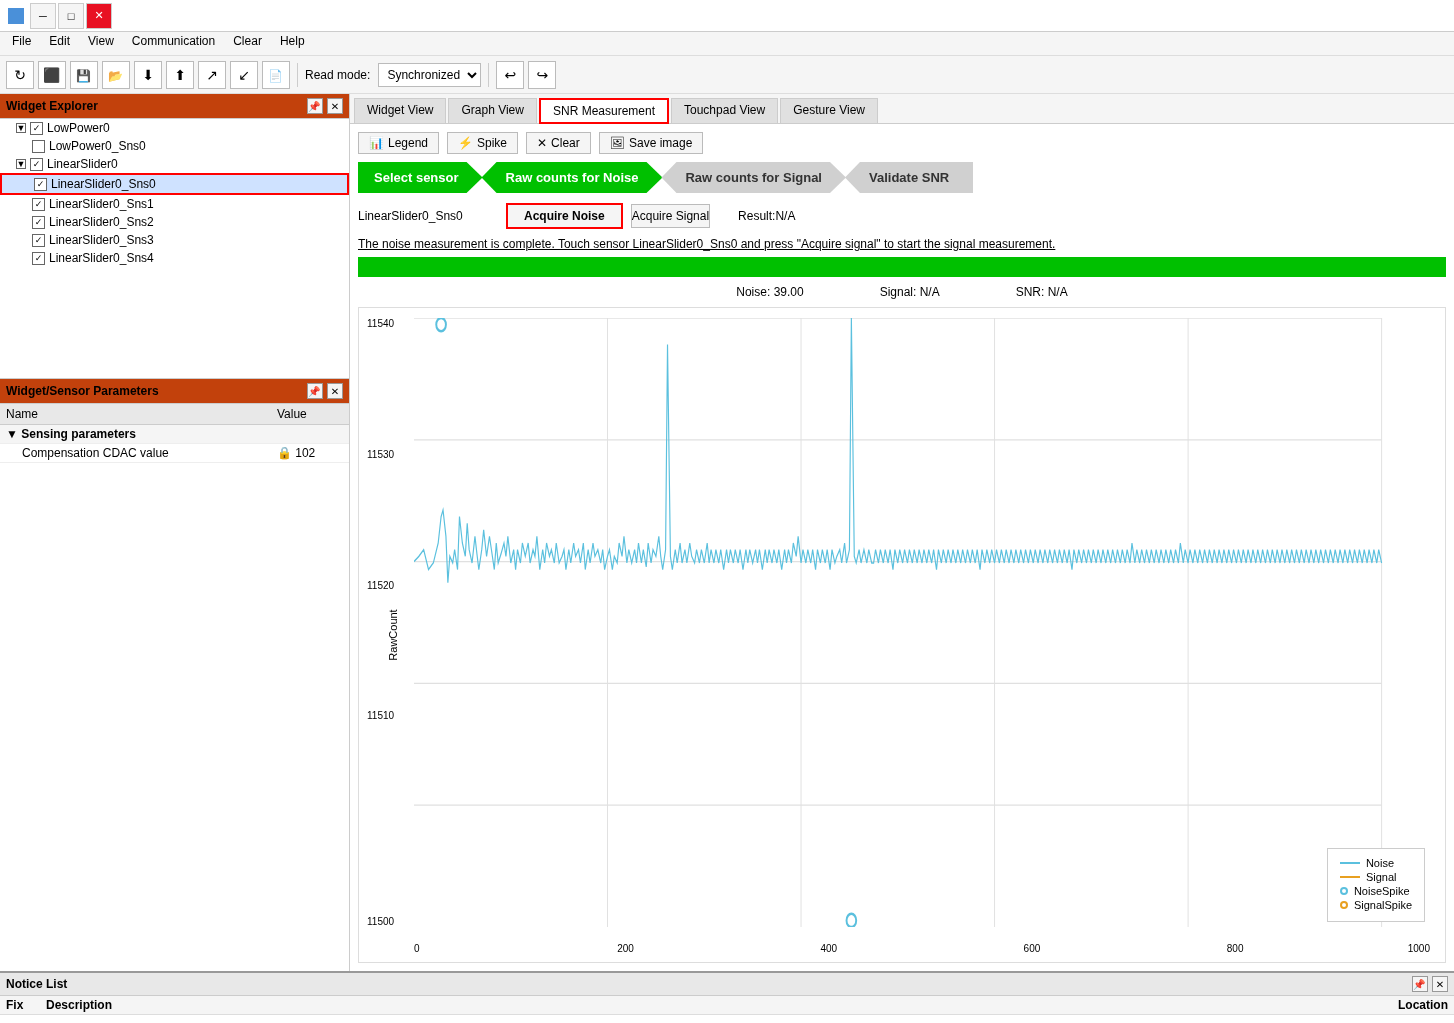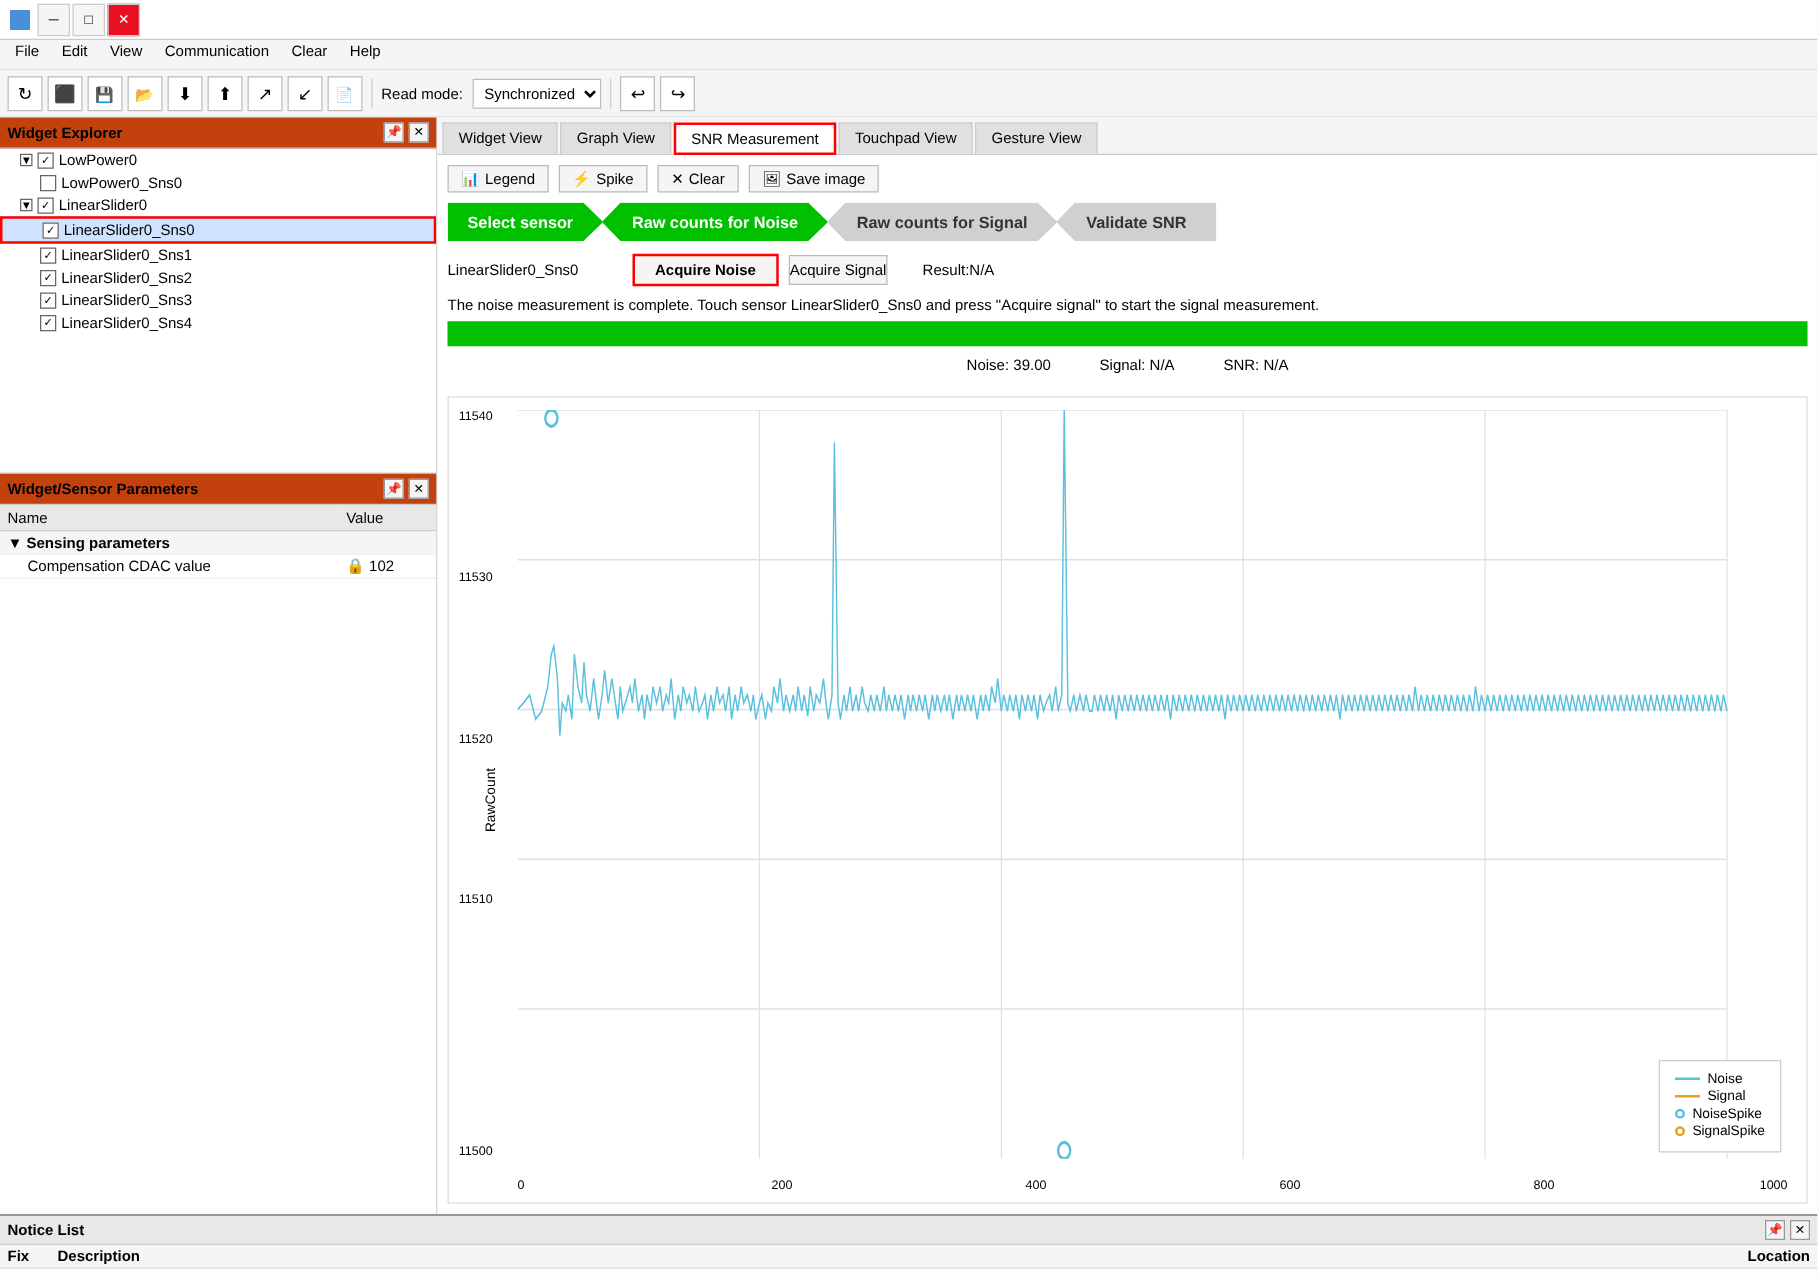--- a/index.html
+++ b/index.html
@@ -74,27 +74,27 @@
     .step-label.first { clip-path: polygon(0 0, calc(100% - 15px) 0, 100% 50%, calc(100% - 15px) 100%, 0 100%); }
     
     
     .sensor-row { display: flex; align-items: center; gap: 8px; margin-bottom: 8px; }
     .sensor-name { font-size: 12px; min-width: 140px; }
     .acquire-btn { padding: 4px 16px; border: 2px solid #ff0000; background: #f5f5f5; cursor: pointer; font-size: 12px; font-weight: bold; }
     .acquire-btn-normal { padding: 4px 0; border: 1px solid #bbb; background: #f5f5f5; cursor: pointer; font-size: 12px; }
     .result-text { font-size: 12px; margin-left: 20px; }
     
     
-    .status-msg { font-size: 12px; margin-bottom: 6px; color: #000; }
+    .status-msg { font-size: 12px; margin-bottom: 6px; color: #000; text-decoration: underline; }
     
     
     .green-bar { height: 20px; background: #00c000; margin-bottom: 8px; width: 100%; }
     
     
-    .metrics-row { display: flex; gap: 39px; margin-bottom: 18px; font-size: 12px; justify-content: center; }
+    .metrics-row { display: flex; gap: 76px; margin-bottom: 8px; font-size: 12px; justify-content: center; }
     
     
     .chart-container { flex: 1; border: 1px solid #ddd; position: relative; background: #fff; min-height: 0; }
     .y-axis-label { position: absolute; left: 8px; top: 50%; transform: translateY(-50%) rotate(-90deg); font-size: 11px; white-space: nowrap; }
     .chart-svg { width: 100%; height: 100%; }
     
     
     .chart-legend { position: absolute; bottom: 40px; right: 20px; border: 1px solid #ccc; background: #fff; padding: 8px 12px; font-size: 11px; }
     .legend-item { display: flex; align-items: center; gap: 6px; margin-bottom: 2px; }
     .legend-line { width: 20px; height: 2px; }

